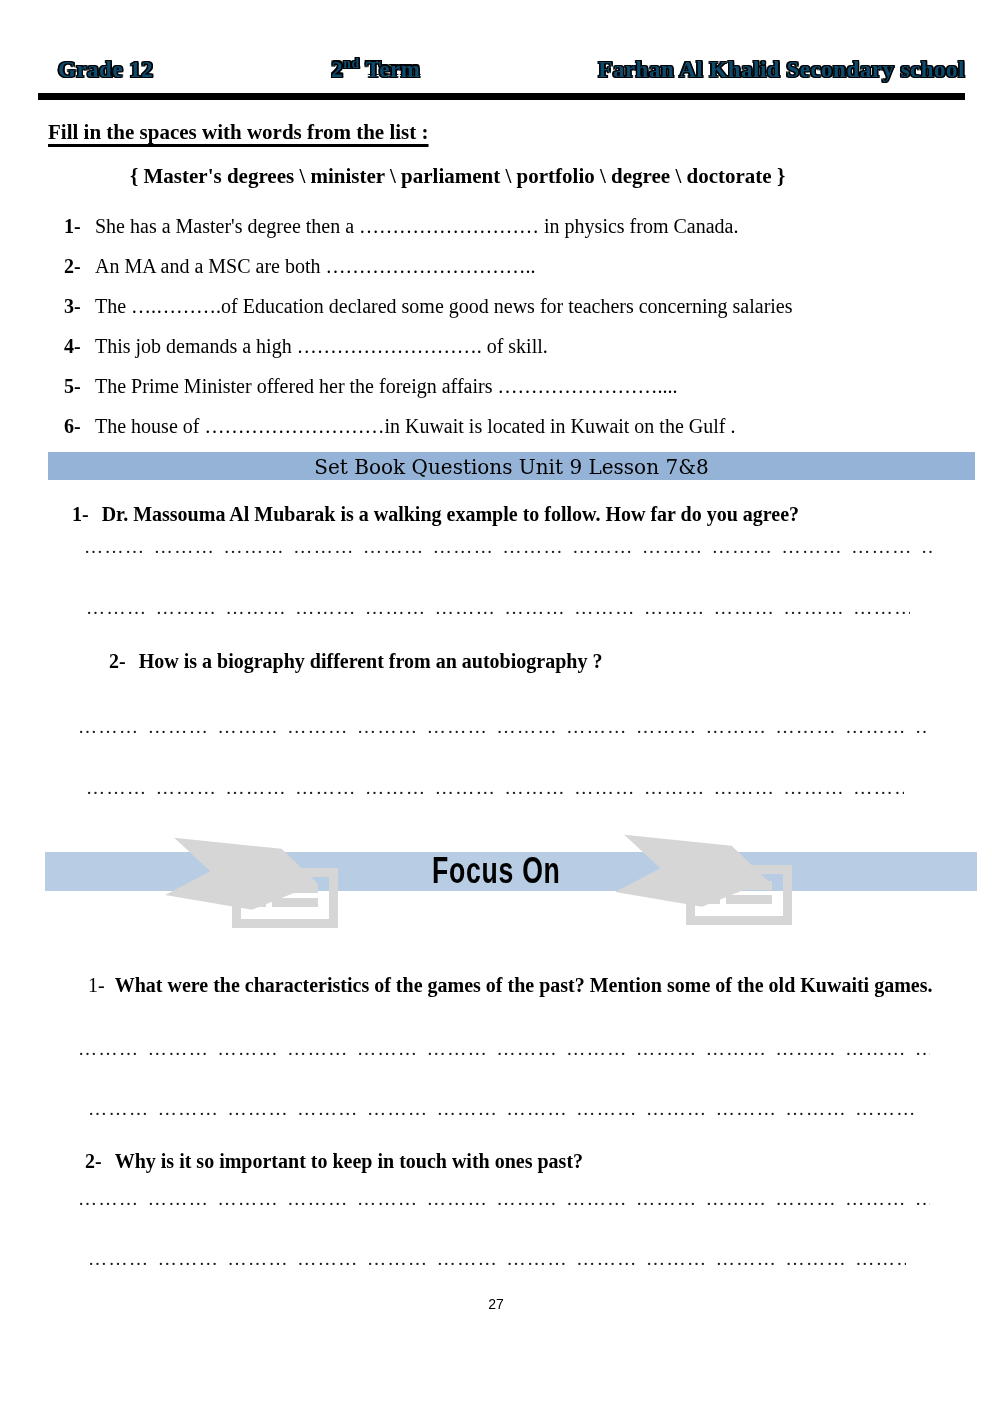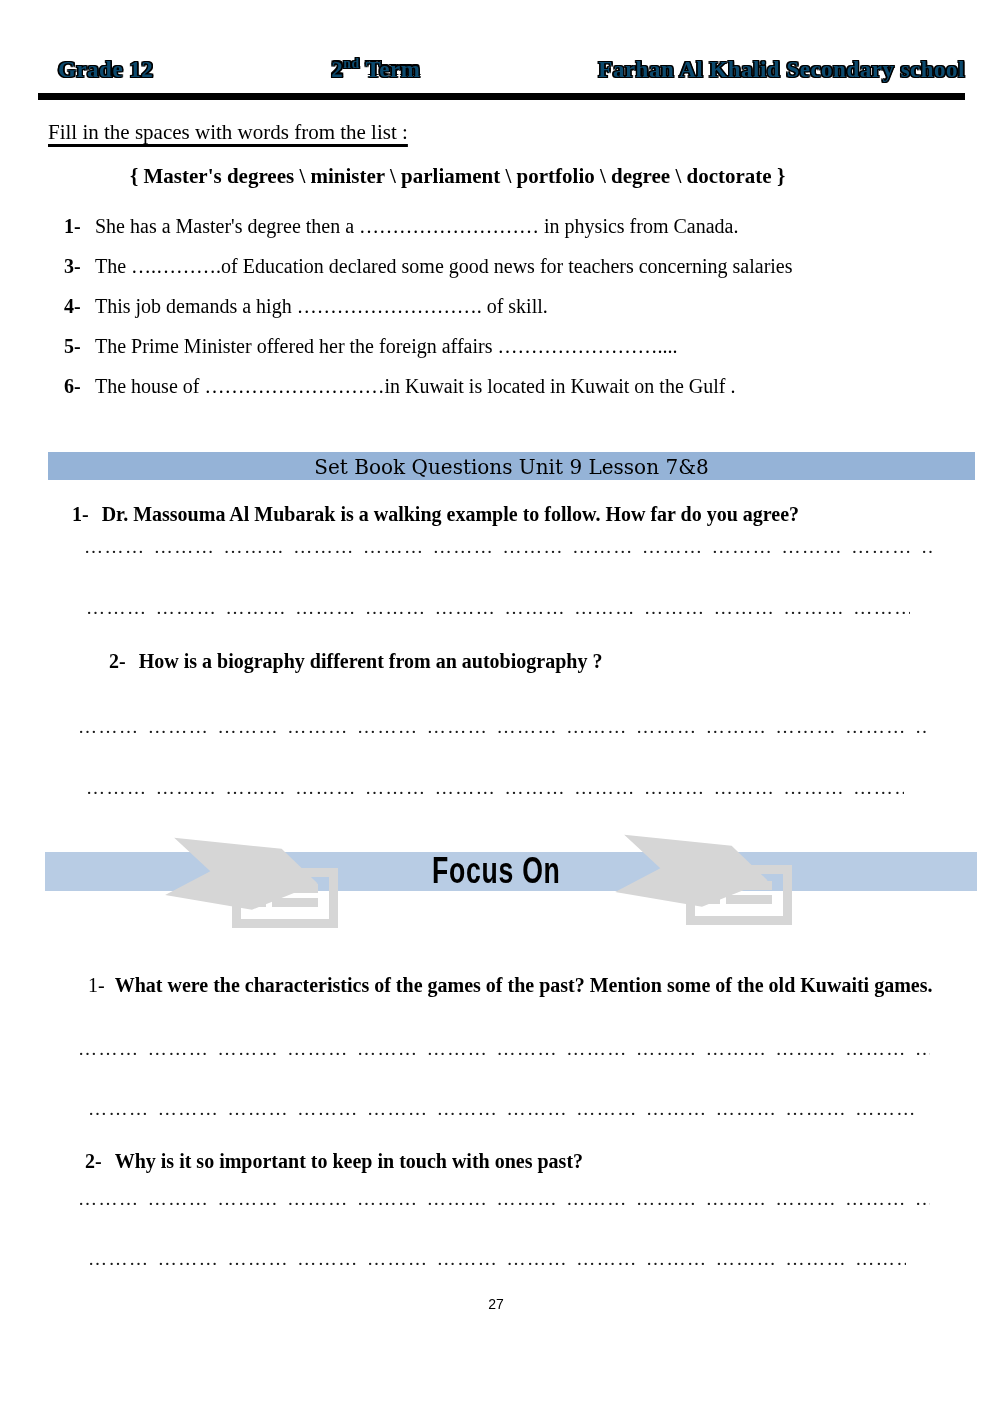--- a/index.html
+++ b/index.html
@@ -22,21 +22,21 @@
     text-shadow:
       -1.4px -1.4px 0 #000, 1.4px -1.4px 0 #000,
       -1.4px  1.4px 0 #000, 1.4px  1.4px 0 #000,
       -1.4px 0 0 #000, 1.4px 0 0 #000, 0 -1.4px 0 #000, 0 1.4px 0 #000;
   }
   .outline sup { font-size:0.6em; }
   .rule { left:38px; top:93px; width:927px; height:7px; background:#000; }
 
   
   .fill-title {
-    left:48px; top:120px; font-size:21px; font-weight:normal;
+    left:48px; top:120px; font-size:21px; font-weight:bold;
     text-decoration:underline; text-decoration-thickness:2.5px; text-underline-offset:5px;
   }
   .word-bank { left:130px; top:164px; font-size:21px; font-weight:bold; white-space:nowrap; }
   .fill-items { left:64px; top:206px; font-size:20px; }
   .fill-item { height:40px; line-height:40px; white-space:nowrap; }
   .fill-item .num { font-weight:bold; display:inline-block; width:31px; }
 
   
   .banner-setbook {
     left:48px; top:452px; width:927px; height:28px; line-height:31px;
@@ -108,20 +108,21 @@
     <span class="outline"><span>2</span><sup>nd</sup><span> Term</span></span>
     <span class="outline">Farhan Al Khalid Secondary school</span>
   </div>
   <div class="abs rule"></div>
 
   <div class="abs fill-title">Fill in the spaces with words from the list :</div>
   <div class="abs word-bank">{ Master's degrees \ minister  \ parliament  \ portfolio \ degree  \ doctorate }</div>
 
   <div class="abs fill-items">
     <div class="fill-item"><span class="num">1-</span><span>She has a Master's degree then a ……………………… in physics from Canada.</span></div>
+    <div class="fill-item"><span class="num">2-</span><span>An MA and a MSC are both …………………………..</span></div>
     <div class="fill-item"><span class="num">3-</span><span>The ….……….of  Education declared some good news for teachers concerning salaries</span></div>
     <div class="fill-item"><span class="num">4-</span><span>This job demands a high ………………………. of skill.</span></div>
     <div class="fill-item"><span class="num">5-</span><span>The Prime Minister offered her the foreign affairs ……………………....</span></div>
     <div class="fill-item"><span class="num">6-</span><span>The house of ………………………in Kuwait is located in Kuwait on the Gulf .</span></div>
   </div>
 
   <div class="abs banner-setbook">Set Book Questions Unit 9 Lesson 7&amp;8</div>
 
   <div class="abs question q-sb1"><span class="num">1-</span><span>Dr. Massouma Al Mubarak is a walking example to follow. How far do you agree?</span></div>
   <div class="abs dotted l-sb1a">……… ……… ……… ……… ……… ……… ……… ……… ……… ……… ……… ……… ……… ……… ……… ………</div>

